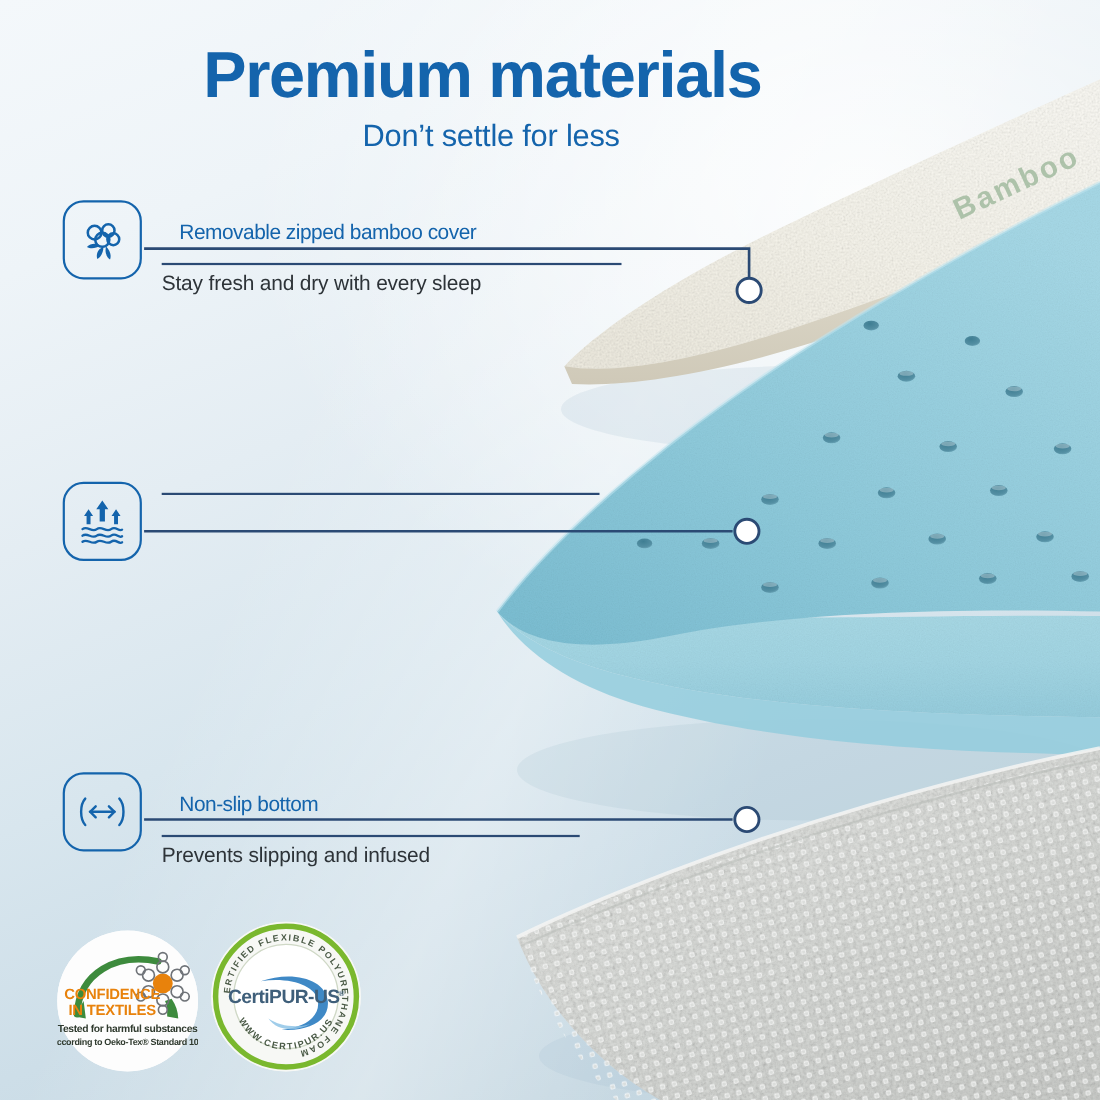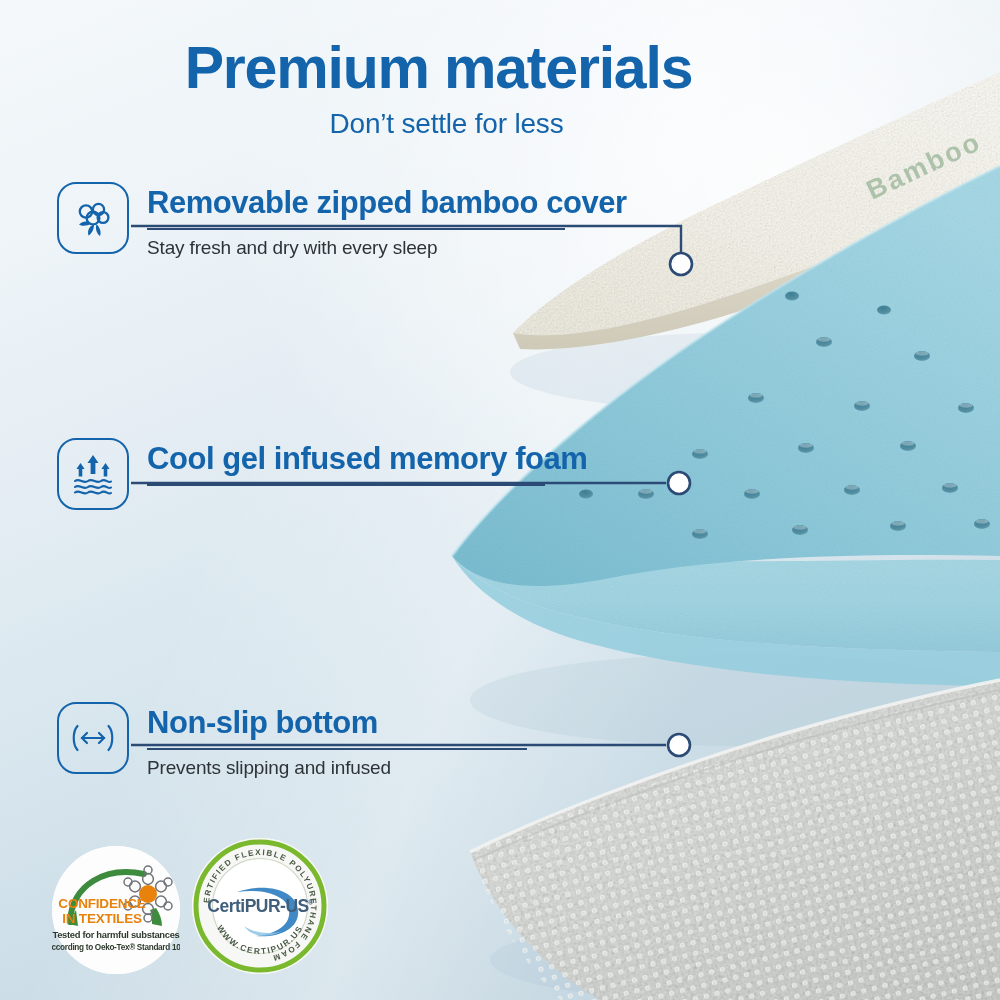--- a/index.html
+++ b/index.html
@@ -79,26 +79,26 @@
     flex: 0 0 72px;
     border: 2.6px solid #1464ac;
     border-radius: 19px;
     display: flex;
     align-items: center;
     justify-content: center;
     box-sizing: border-box;
   }
   .feat-text { padding-top: 3px; }
   .feat-title {
-    font-size: 31px;
-    font-weight: 700;
+    font-size: 19px;
+    font-weight: 400;
     color: #1464ac;
     letter-spacing: -0.45px;
     white-space: nowrap;
-    margin: 0;
+    margin: 16px;
   }
   .feat-rule {
     height: 1.6px;
     background: #2b4a74;
     margin: 7px 0 7px 0;
   }
   .feat-sub {
     font-size: 19px;
     font-weight: 400;
     color: #2d3338;
@@ -367,21 +367,20 @@
           <path d="M 35.5 12 L 39.6 18 L 37.3 18 L 37.3 25.5 L 33.7 25.5 L 33.7 18 L 31.4 18 Z"></path>
         </g>
         <g fill="none" stroke="#1464ac" stroke-width="2.1" stroke-linecap="round">
           <path d="M 5 30 C 9.5 26.5 13.5 33.5 18 30 C 22.5 26.5 26.5 33.5 31 30 C 35.5 26.5 38 33 41 30.5"></path>
           <path d="M 5 36 C 9.5 32.5 13.5 39.5 18 36 C 22.5 32.5 26.5 39.5 31 36 C 35.5 32.5 38 39 41 36.5"></path>
           <path d="M 5 41.5 C 9.5 38 13.5 45 18 41.5 C 22.5 38 26.5 45 31 41.5 C 35.5 38 38 44.5 41 42"></path>
         </g>
       </svg>
     </div>
     <div class="feat-text">
-      <p class="feat-title">Cool gel infused memory foam</p>
       <div class="feat-rule"></div>
     </div>
   </div>
 
   <div class="feature" id="feature-grip">
     <div class="feat-icon">
       <svg width="46" height="46" viewBox="0 0 46 46" xmlns="http://www.w3.org/2000/svg">
         <g fill="none" stroke="#1464ac" stroke-width="2.2" stroke-linecap="round">
           <path d="M 12 23 L 34 23"></path>
           <path d="M 17 18 L 12 23 L 17 28"></path>

